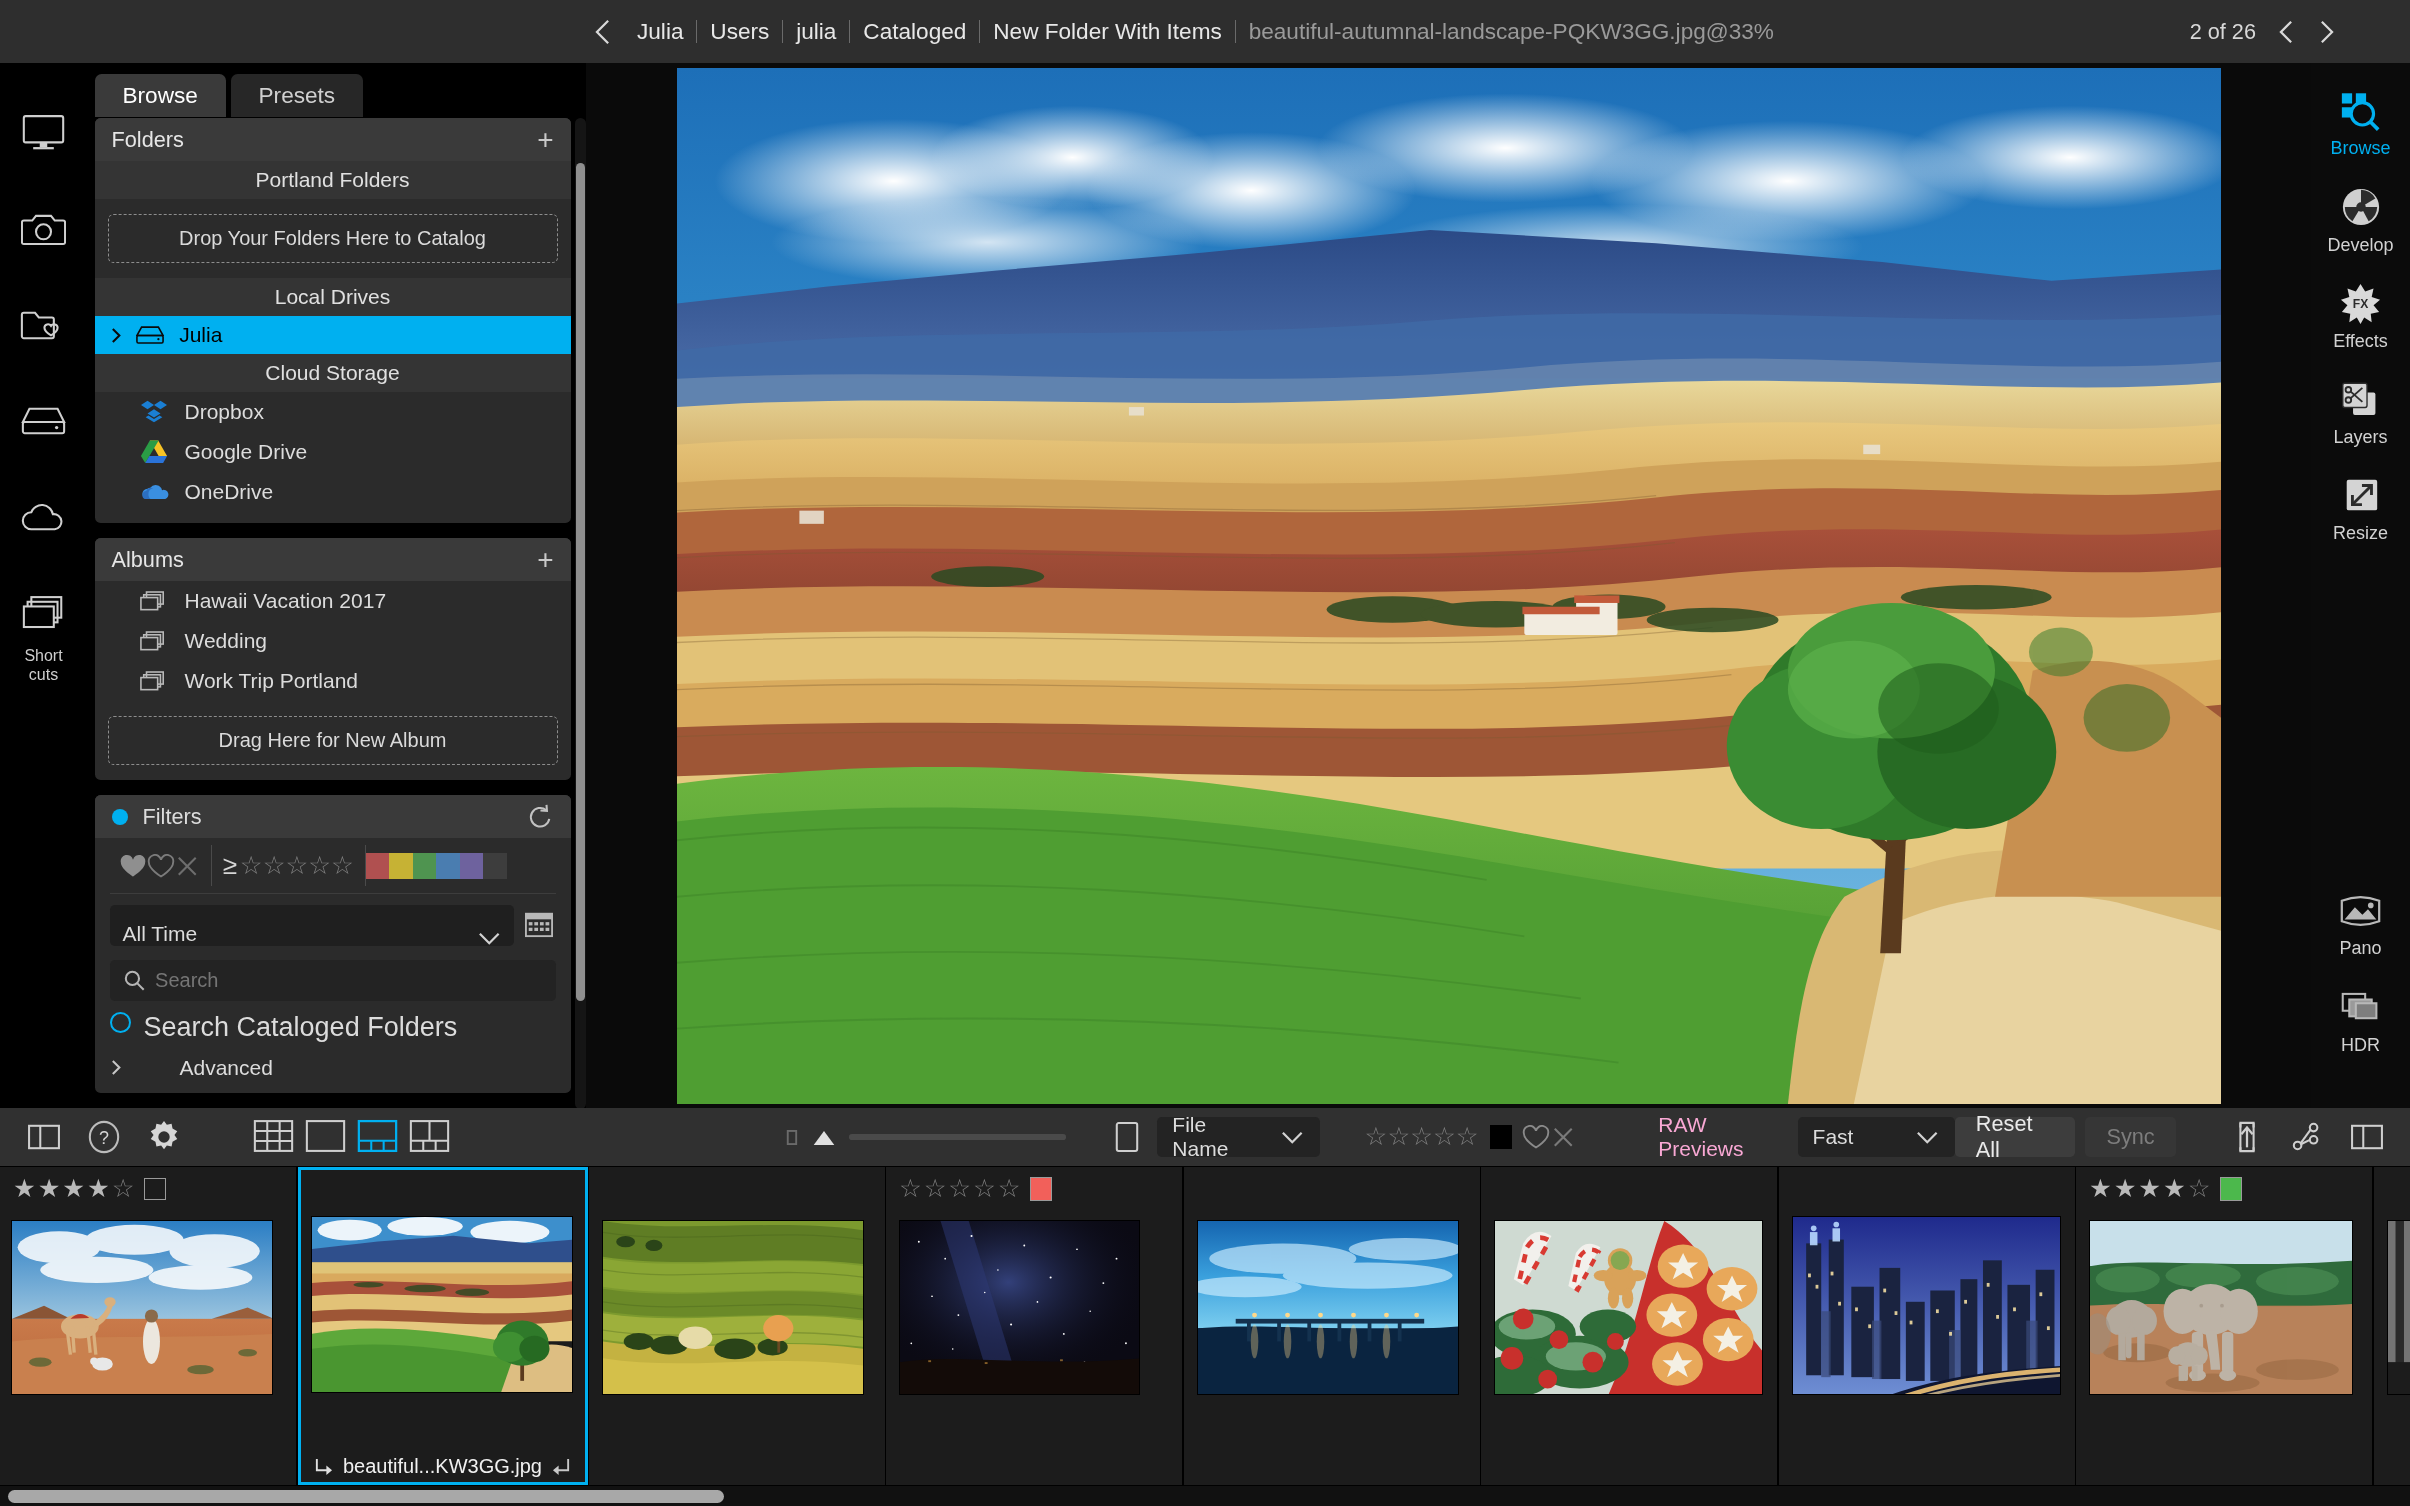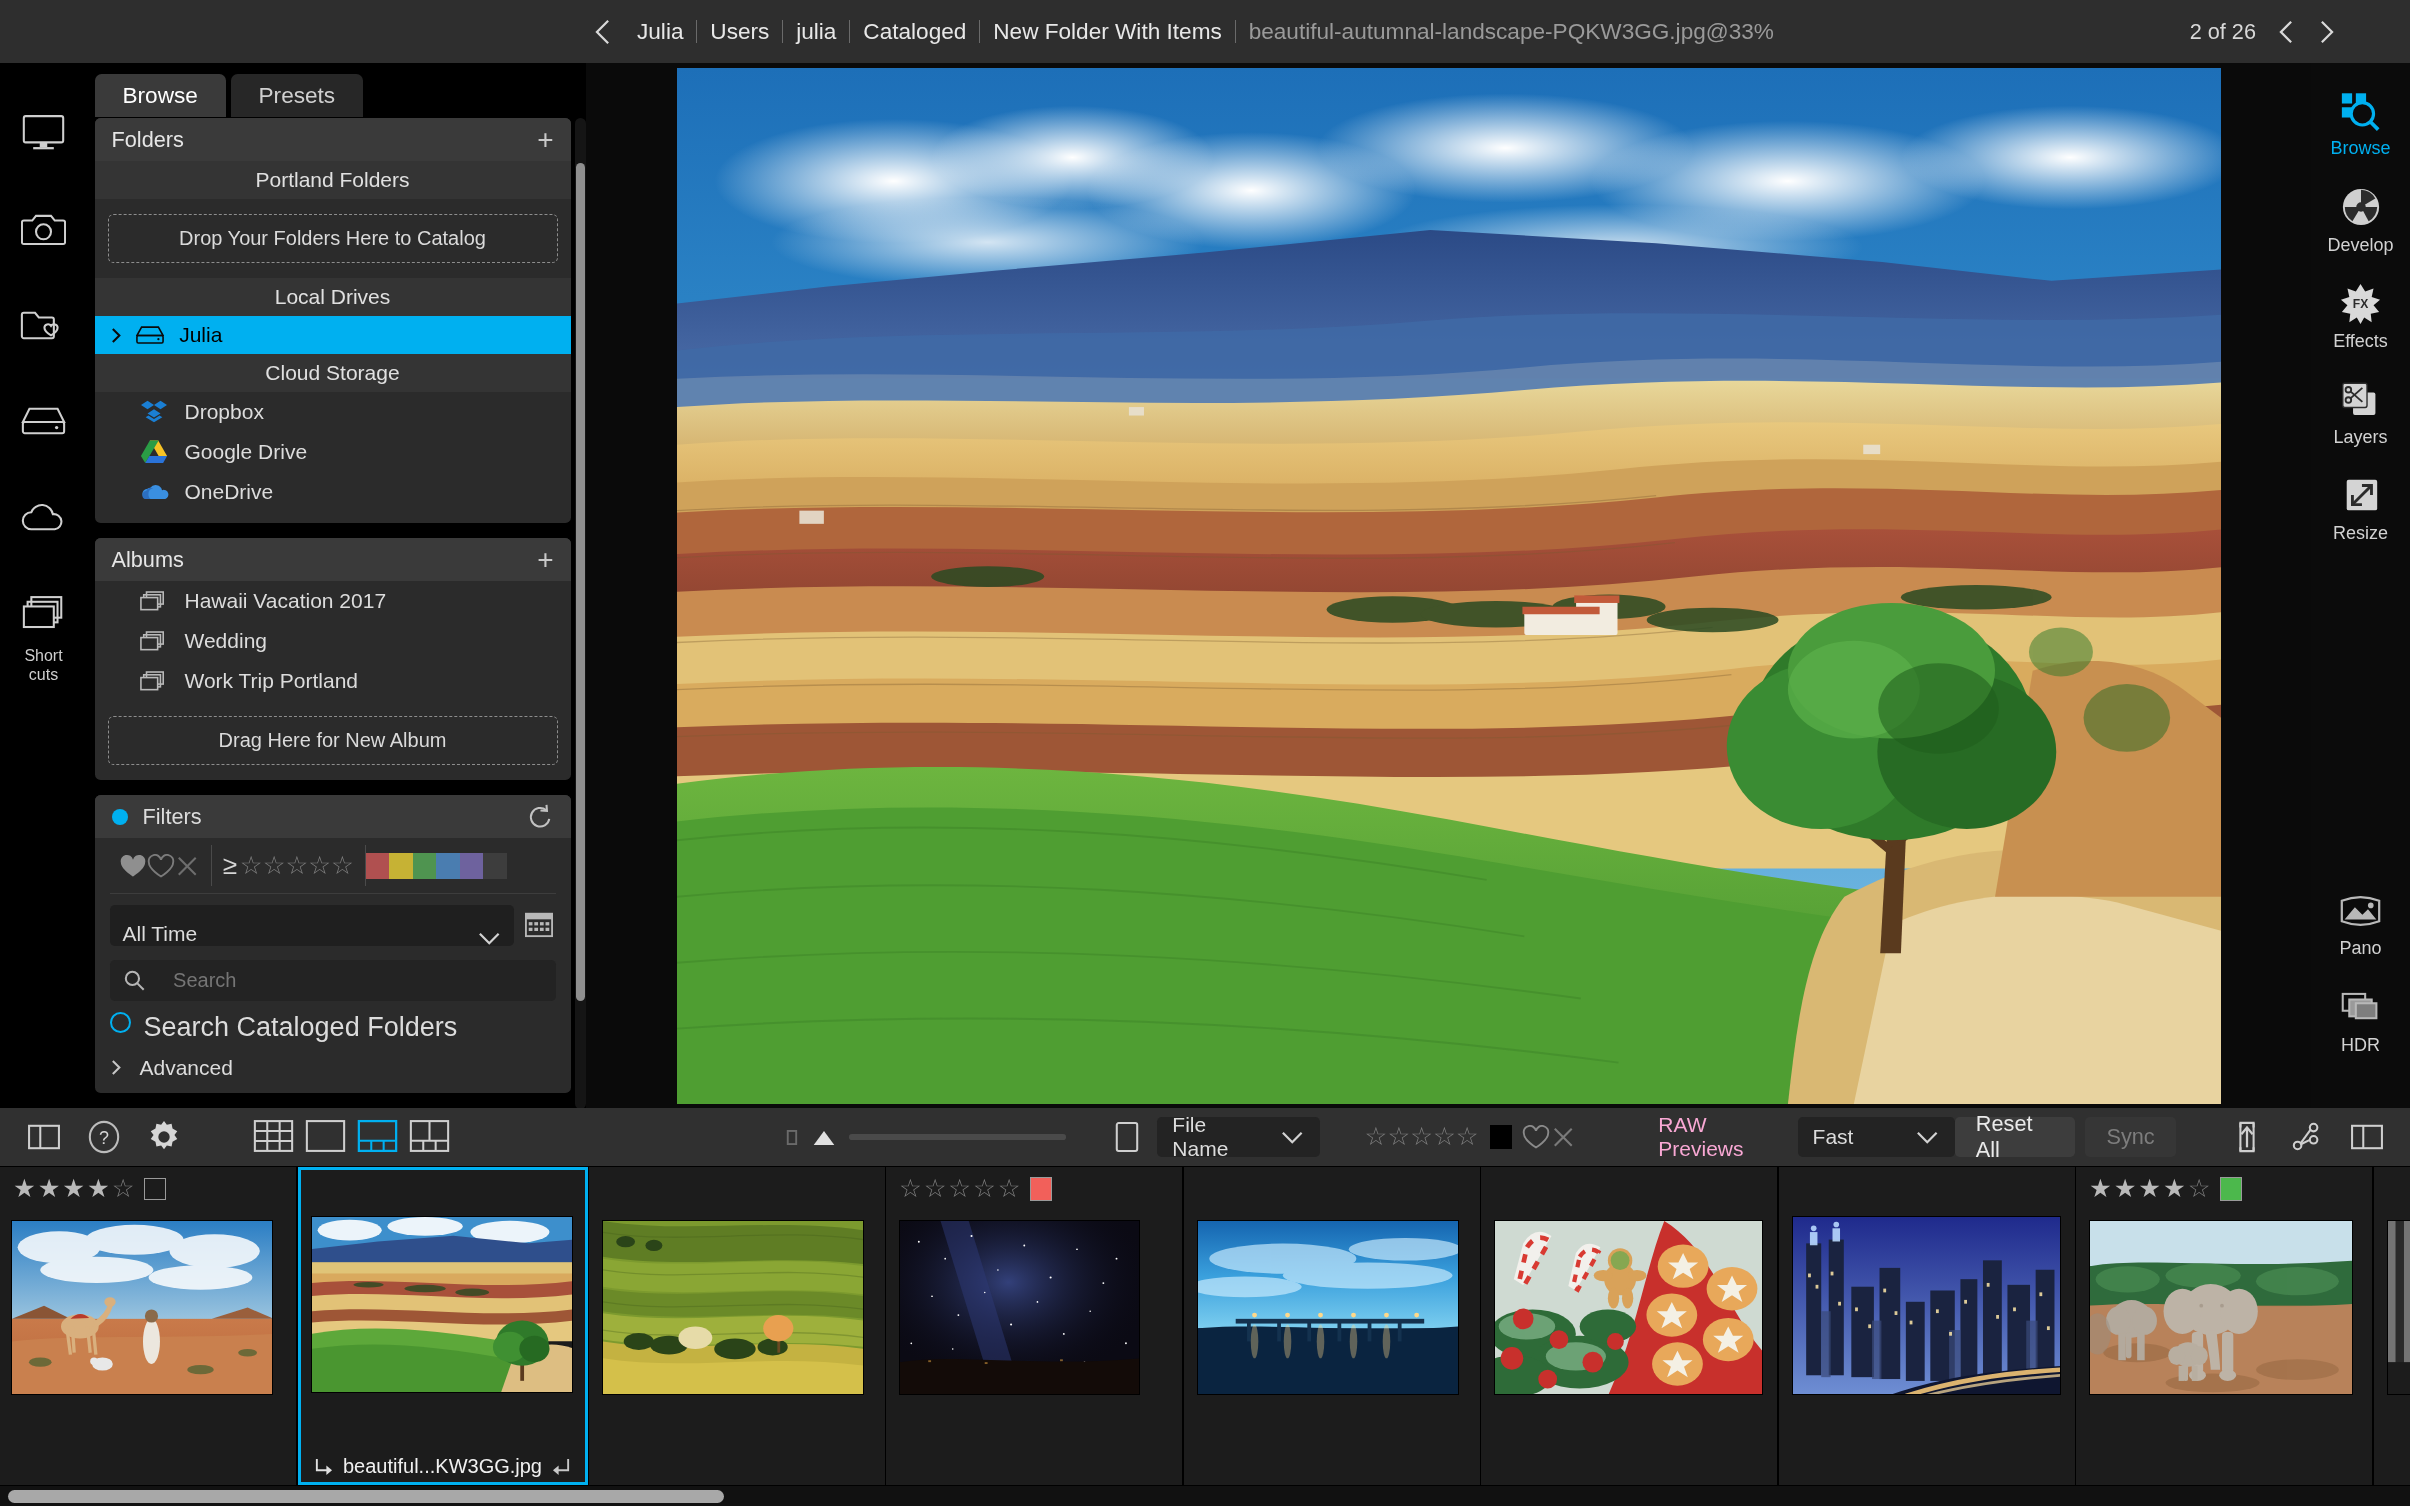--- a/index.html
+++ b/index.html
@@ -77,31 +77,31 @@
   .swatches { display:flex; }
   .sw { width:23.5px; height:26px; cursor:pointer; }
   .filt-divider { height:0.9px; background:#3d3d3d; margin:0 15px; }
   .time-row { display:flex; align-items:center; padding:11.3px 15px 5.6px 15px; gap:9.4px;}
   .time-sel { flex:1; height:41px; background:#1f1f1f; border-radius:4.7px;
     display:flex; align-items:flex-end; padding:0 13px; font-size:21px;
     cursor:pointer; }
   .time-sel .cv { margin-left:auto; }
   .cal-ico { width:32px; height:32px; cursor:pointer; }
   .search-box { margin:7.5px 15px 5.6px 15px; height:41px; background:#232323;
-    border-radius:4.7px; display:flex; align-items:center; padding:0 13px; gap:28px;
+    border-radius:4.7px; display:flex; align-items:center; padding:0 13px; gap:10px;
     cursor:text; }
   .search-box input { background:transparent; border:none; outline:none;
     color:#cfcfcf; font-size:20px; font-family:"Liberation Sans",sans-serif;
     width:100%; }
   .radio-row { display:flex; align-items:flex-start; padding:5.6px 15px 9.4px 15px;
     font-size:27px; cursor:pointer; }
   .radio { width:21px; height:21px; border:2.8px solid #00b0f0; border-radius:50%;
     margin-right:13px; }
   .adv-row { display:flex; align-items:center; padding:3.8px 15px 13px 15px;
-    font-size:21px; cursor:pointer; }
+    font-size:21px; cursor:pointer;gap:40px; }
   .adv-row .chev { width:17px; margin-right:13px; }
 
   #panel-sb { position:absolute; right:0; top:55px; width:11.3px; height:991px;
     background:#151515; border-radius:5.6px; }
   #panel-sb-thumb { position:absolute; left:0.9px; top:45px; width:9.4px; height:838px;
     background:#8f8f8f; border-radius:4.7px; cursor:pointer; }
 
   
   #preview { position:absolute; left:586px; top:63px; width:1726px; height:1045px;
     background:#0a0a0a; display:flex; align-items:center; justify-content:center; }

